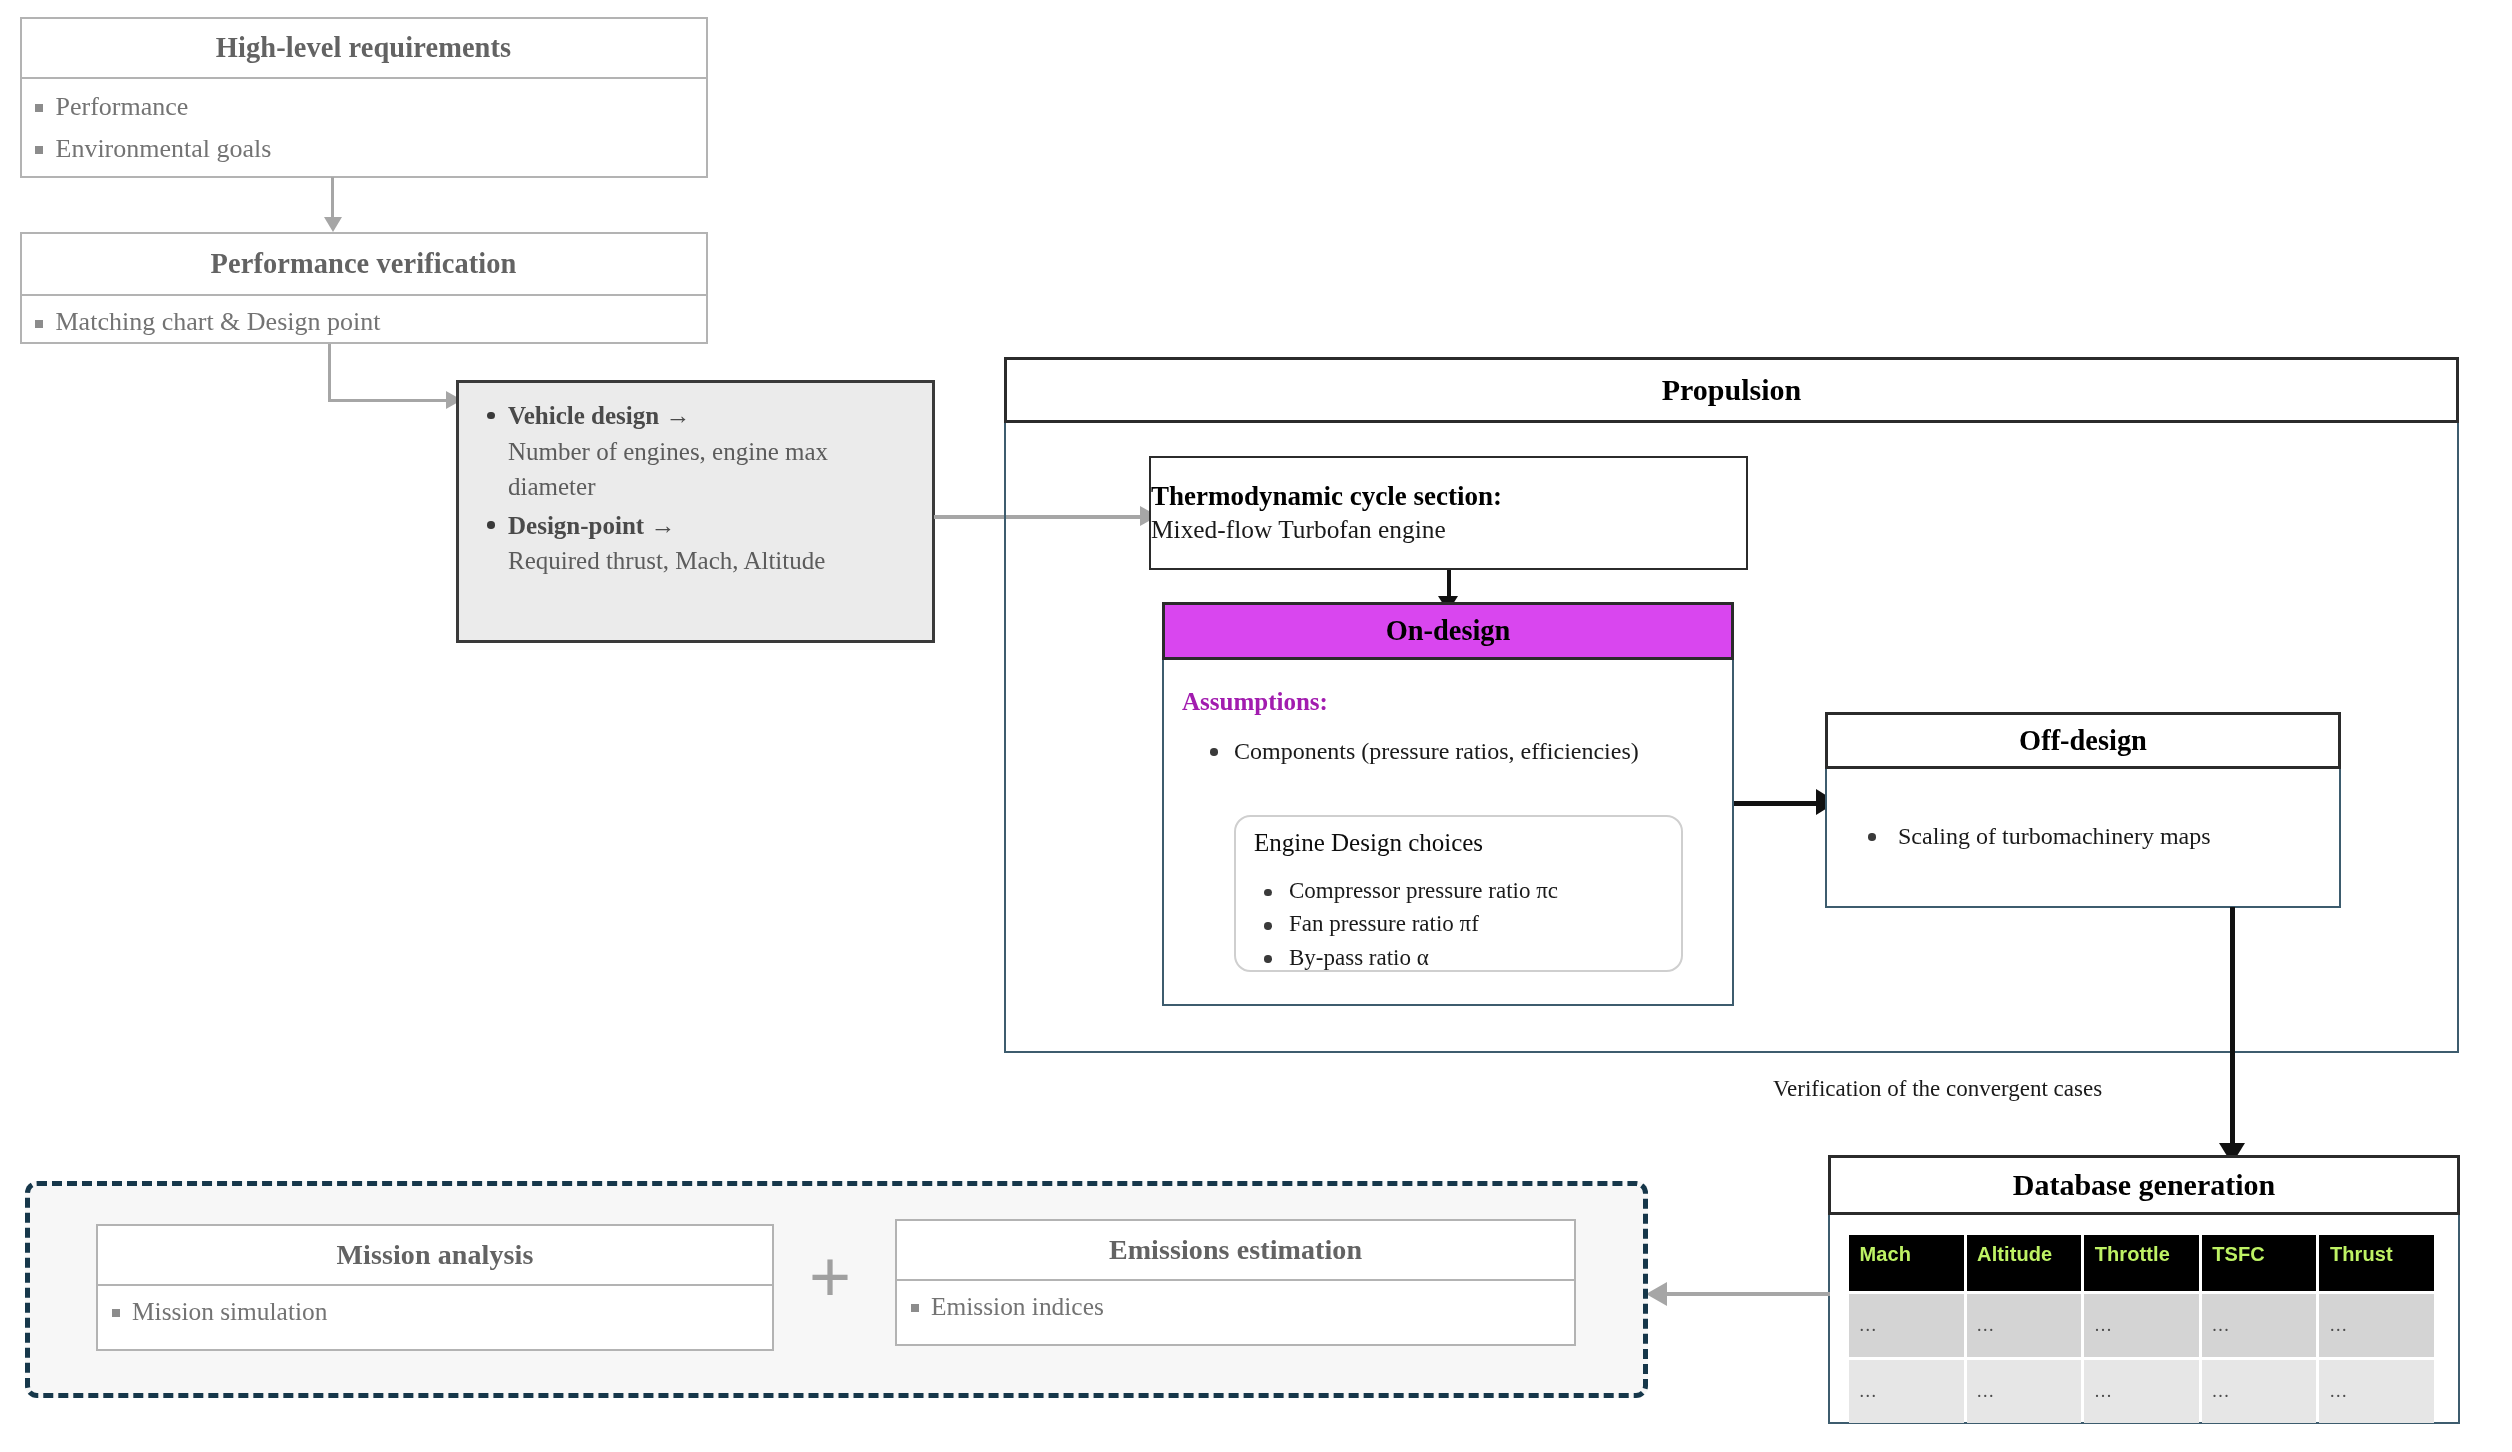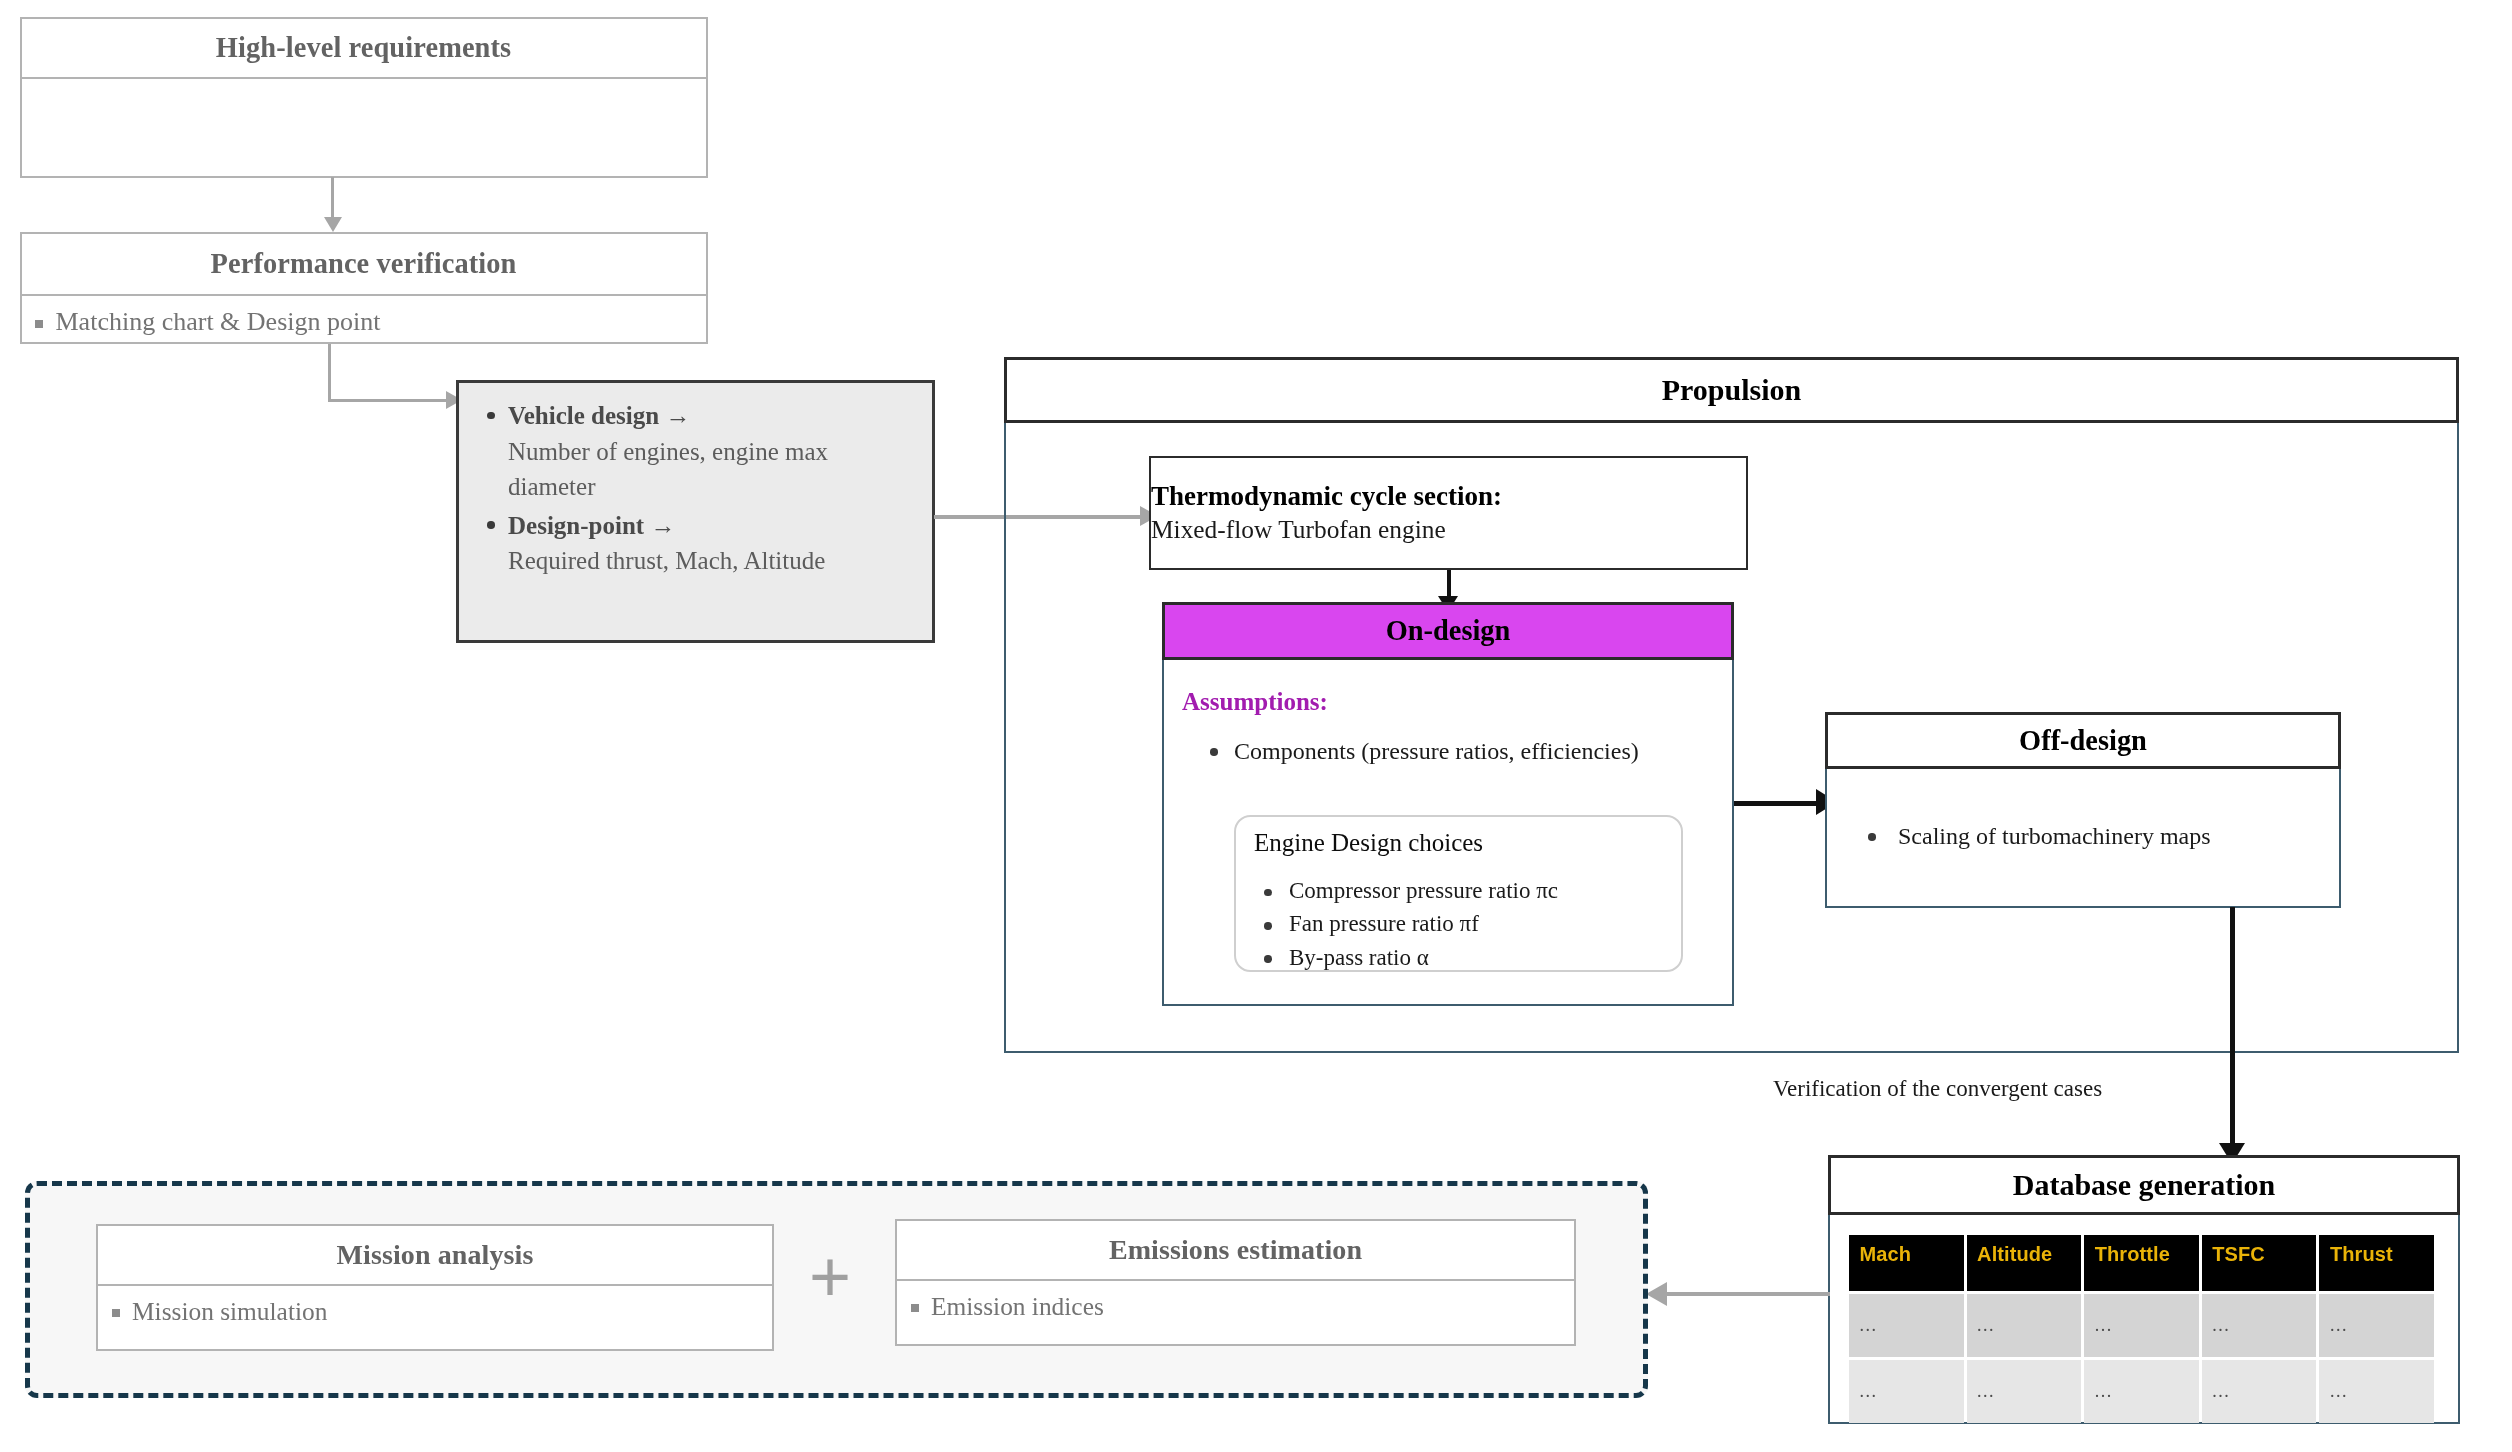--- a/index.html
+++ b/index.html
@@ -83,21 +83,21 @@
   }
 
   .arrow-line { position: absolute; background: #a6a6a6; }
   .arrow-line.dark { background: #111111; }
 
   .lbl { position: absolute; }
 
   .tblwrap { border-collapse: separate; border-spacing: 3.7px 3.7px; }
   .tblwrap th {
     background: #000000;
-    color: #eab308;
+    color: #bef264;
     font-family: "Liberation Sans", "DejaVu Sans", sans-serif;
     font-weight: bold;
     font-size: 20px;
     text-align: left;
     padding: 7.5px 10.5px 25.4px 10.5px;
     vertical-align: top;
     letter-spacing: 0.1px;
   }
   .tblwrap td {
     color: #4d4d4d;
@@ -111,20 +111,26 @@
   .tblwrap tr.r1 td { background: #d4d4d4; }
   .tblwrap tr.r2 td { background: #e6e6e6; }
 </style>
 </head>
 <body>
 
 <div id="canvas">
 
   <div class="abs gcard" style="left:19.5px; top:16.5px; width:688px; height:161px;">
     <div class="ghead" style="height:58px; line-height:58px; font-size:28.4px;">High-level requirements</div>
+    <div class="gbody" style="padding:9px 0 0 0;">
+      <ul class="bul" style="font-size:26px; line-height:1.45;">
+        <li>Performance</li>
+        <li>Environmental goals</li>
+      </ul>
+    </div>
   </div>
 
   <div class="abs arrow-line" style="left:331px; top:177px; width:3px; height:45px;"></div>
   <div class="abs" style="left:324px; top:217px; width:0; height:0; border-left:9px solid transparent; border-right:9px solid transparent; border-top:15px solid #a6a6a6;"></div>
 
   <div class="abs gcard" style="left:19.5px; top:232px; width:688px; height:112px;">
     <div class="ghead" style="height:60px; line-height:60px; font-size:28.4px;">Performance verification</div>
     <div class="gbody" style="padding:7.5px 0 0 0;">
       <ul class="bul" style="font-size:26px; line-height:1.4;">
         <li>Matching chart &amp; Design point</li>

